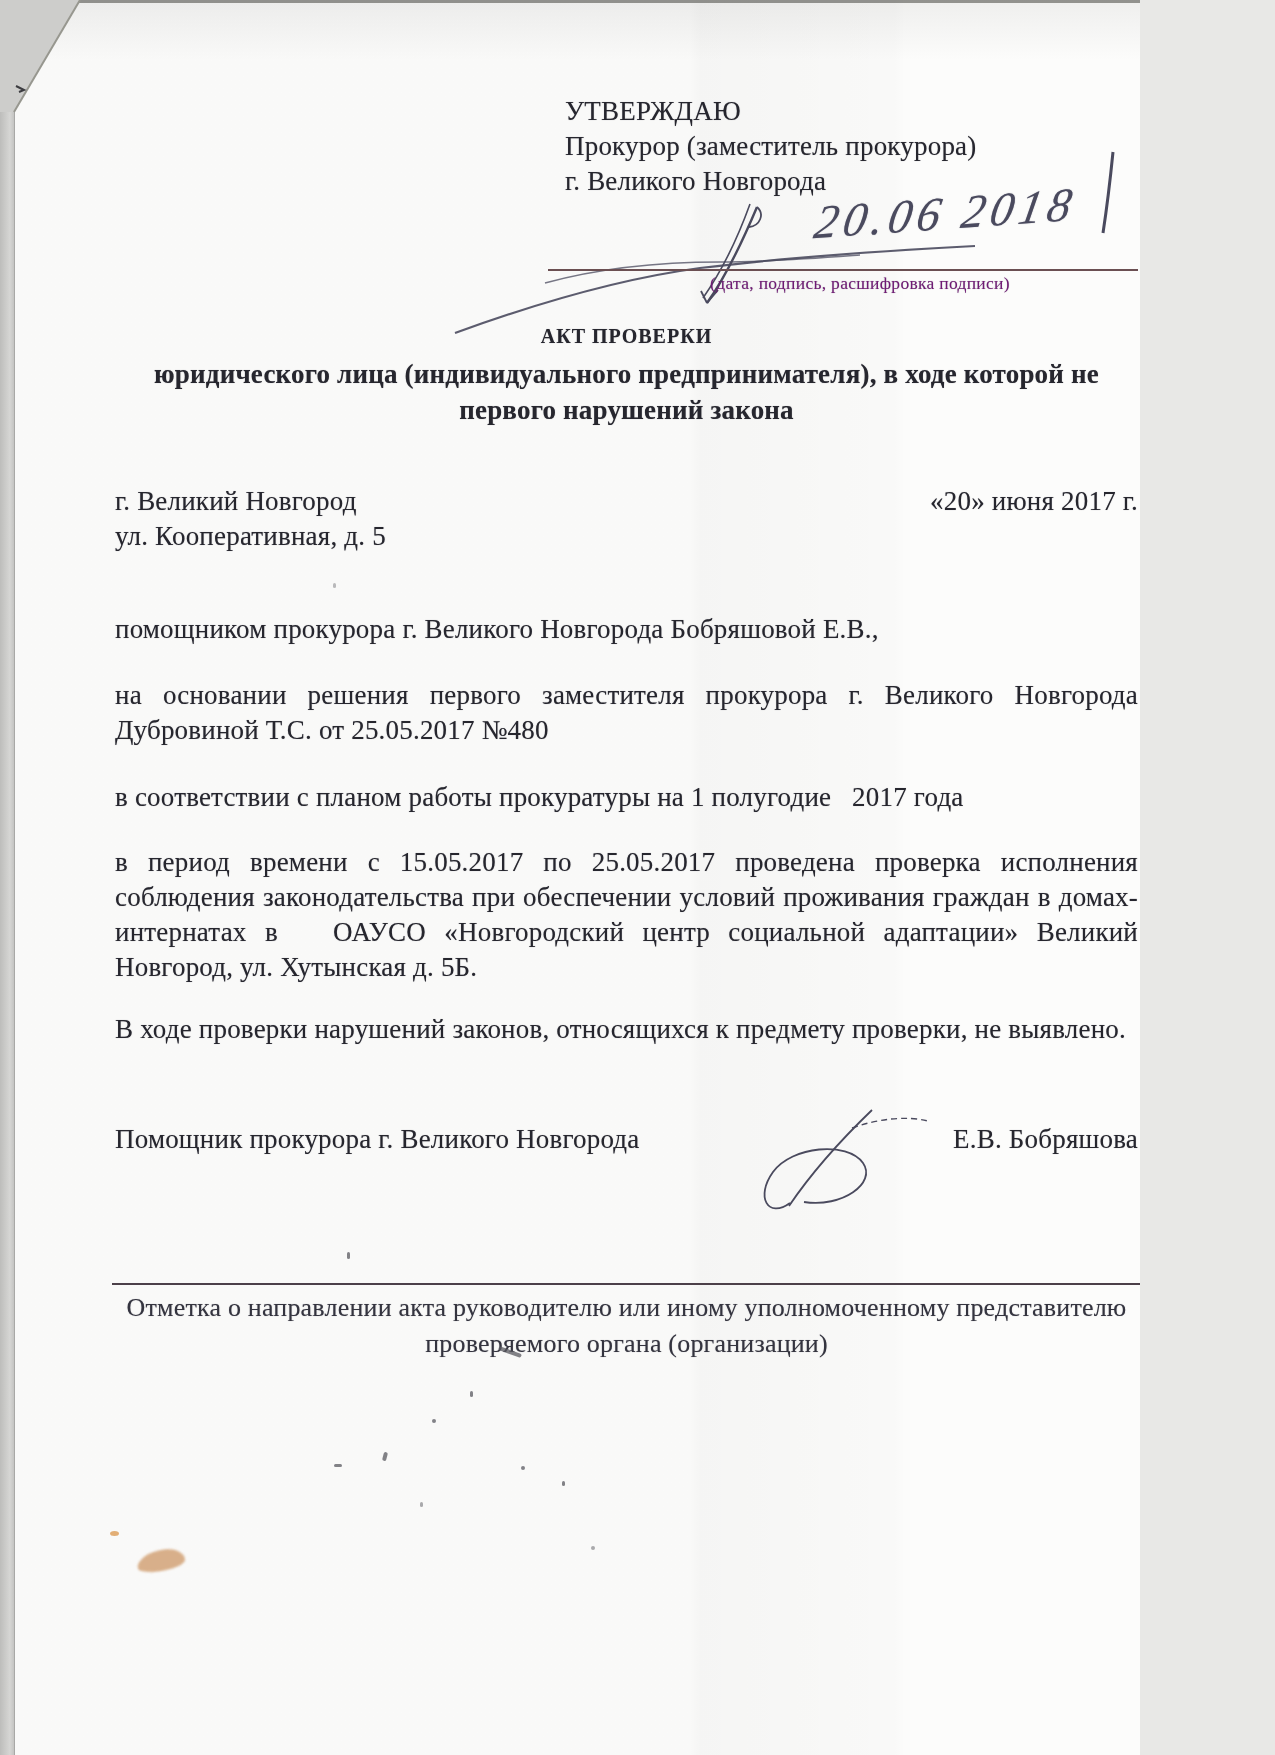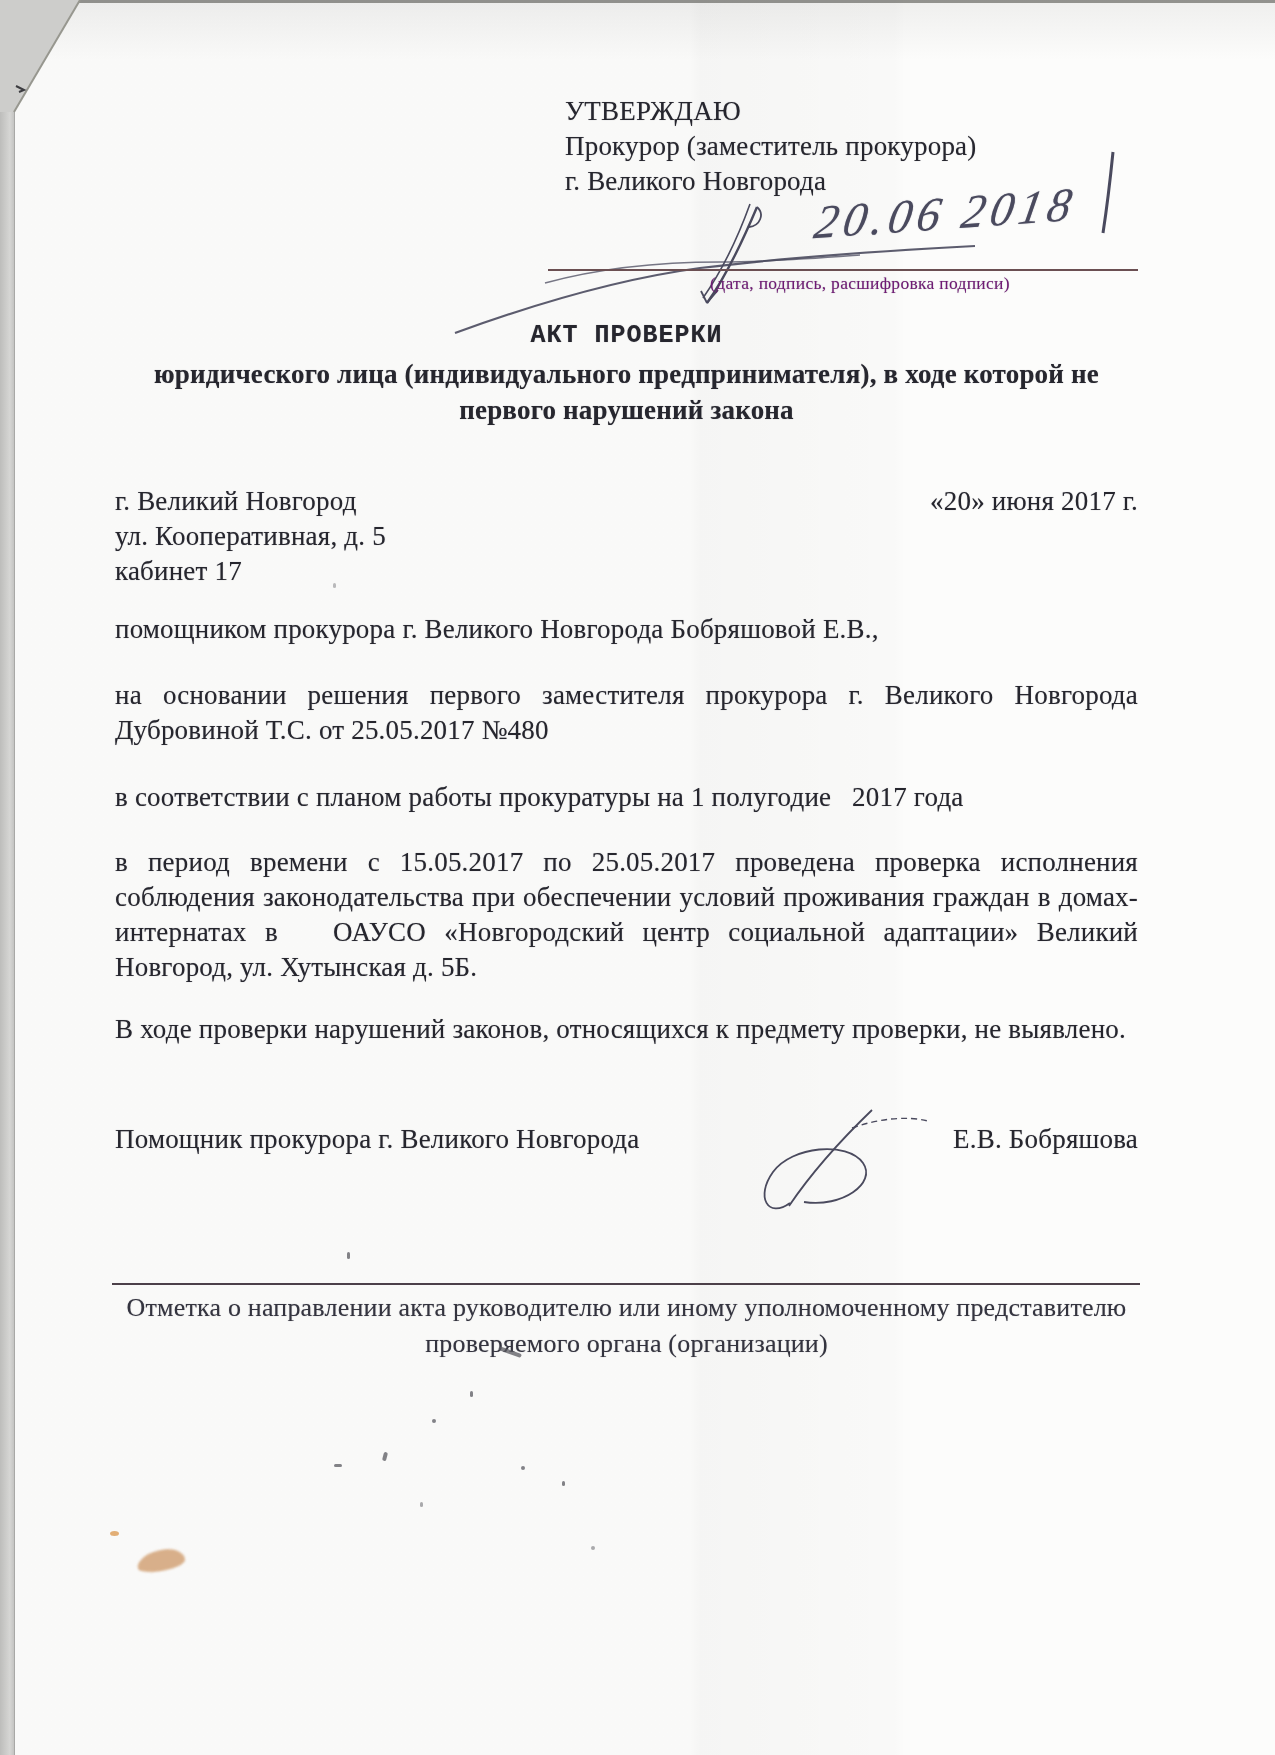--- a/index.html
+++ b/index.html
@@ -1,18 +1,18 @@
 <!DOCTYPE html>
 <html lang="ru"><head>
 <meta charset="utf-8">
 <style>
   html,body{margin:0;padding:0;background:#e8e8e6;}
   #page{
     position:relative;
-    width:1275px;height:1755px;
+    width:1140px;height:1755px;
     background:#fcfcfb;
     overflow:hidden;
     font-family:"Liberation Serif","DejaVu Serif",serif;
     color:#26262e;
   }
   
   #page::before{
     content:"";position:absolute;inset:0;
     background:
       linear-gradient(to bottom, rgba(120,120,118,0.10), rgba(255,255,255,0) 60px),
@@ -75,32 +75,31 @@
     <path d="M707,303 L718,290 M707,303 L701,291" fill="none" stroke="#4a4a5e" stroke-width="1.8"></path>
 
     <path d="M1113,152 C1110,182 1107,207 1103,233" fill="none" stroke="#4a4a5e" stroke-width="3"></path>
   </svg>
 
   <div class="handwriting" style="left:815px;top:186px;font-size:47px;letter-spacing:5px;transform:rotate(-4deg) skewX(-14deg);">20.06 2018</div>
 
   <div class="rule" style="left:548px;top:269px;width:590px;height:2px;background:#6b4f52;"></div>
   <div class="txt caption" style="left:640px;top:273px;width:440px;text-align:center;">(дата, подпись, расшифровка подписи)</div>
 
-  <div class="txt content center bold" style="top:318px;font-size:25px;line-height:36px;letter-spacing:1px;font-family:Liberation Mono, monospace;">АКТ ПРОВЕРКИ</div>
+  <div class="txt content center bold" style="top:318px;font-size:20px;line-height:36px;letter-spacing:1px;">АКТ ПРОВЕРКИ</div>
   <div class="txt content center bold" style="top:356px;font-size:27px;line-height:36px;">
     <div>юридического лица (индивидуального предпринимателя), в ходе которой не</div>
     <div>первого нарушений закона</div>
   </div>
 
   <div class="txt content body-size" style="top:484px;">
     <span>г. Великий Новгород</span>
     <span style="float:right;">«20» июня 2017 г.</span>
   </div>
   <div class="txt content body-size" style="top:519px;">ул. Кооперативная, д. 5</div>
-  <div class="txt content body-size" style="top:554px;">кабинет 17</div>
 
   <div class="txt content body-size" style="top:612px;">помощником прокурора г. Великого Новгорода Бобряшовой Е.В.,</div>
   <div class="txt content body-size justified" style="top:678px;">на основании решения первого заместителя прокурора г. Великого Новгорода Дубровиной Т.С. от 25.05.2017 №480</div>
   <div class="txt content body-size" style="top:780px;">в соответствии с планом работы прокуратуры на 1 полугодие&nbsp;&nbsp; 2017 года</div>
   <div class="txt content body-size justified" style="top:845px;">в период времени с 15.05.2017 по 25.05.2017 проведена проверка исполнения соблюдения законодательства при обеспечении условий проживания граждан в домах-интернатах в&nbsp;&nbsp; ОАУСО «Новгородский центр социальной адаптации» Великий Новгород, ул. Хутынская д. 5Б.</div>
   <div class="txt content body-size justified" style="top:1012px;">В ходе проверки нарушений законов, относящихся к предмету проверки, не выявлено.</div>
 
   <div class="txt content body-size" style="top:1122px;">
     <span>Помощник прокурора г. Великого Новгорода</span>
     <span style="float:right;">Е.В. Бобряшова</span>

